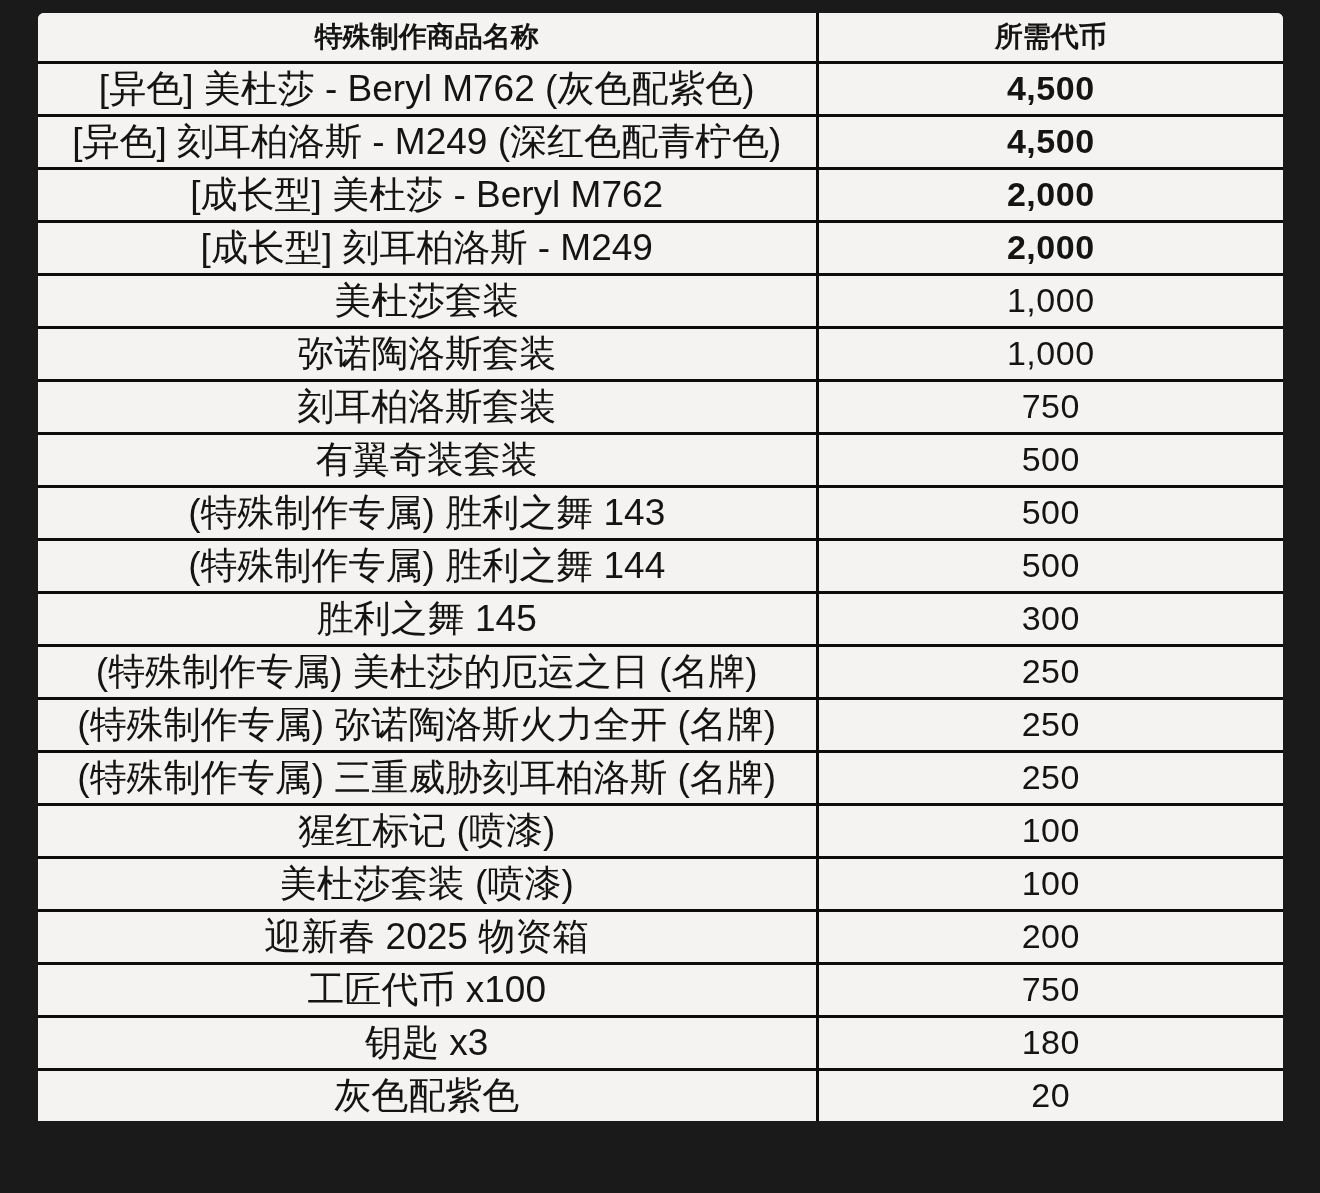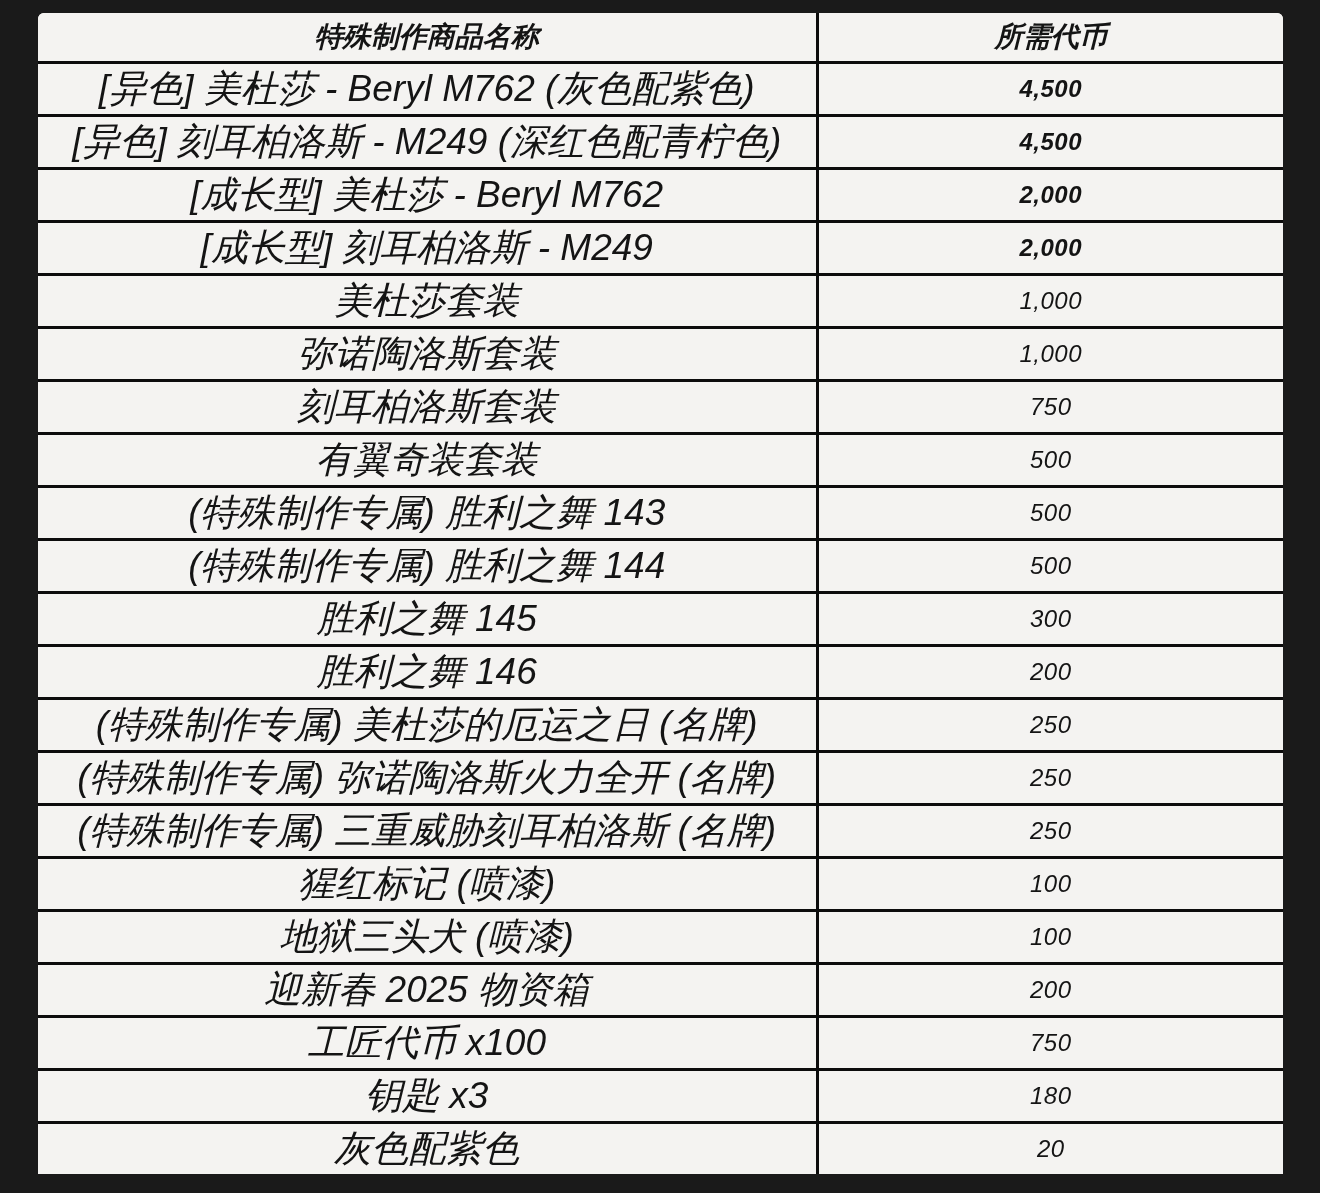--- a/index.html
+++ b/index.html
@@ -17,37 +17,37 @@
     overflow: hidden;
   }
   table {
     width: 100%;
     border-collapse: collapse;
     table-layout: fixed;
     background: var(--cell-bg, #f4f3f1);
   }
   col.c-name { width: 779px; }
   col.c-cost { width: 466px; }
-  tr { height: 49.2px; font-style: italic; }
+  tr { height: 49.2px; }
   th, td {
     border: 3px solid var(--line, #0c0c0c);
     text-align: center;
     vertical-align: middle;
     color: var(--ink, #141414);
     background: var(--cell-bg, #f4f3f1);
     padding: 0 6px;
     white-space: nowrap;
     overflow: hidden;
   }
   tr > *:first-child { border-left: none; }
   tr > *:last-child  { border-right: none; }
   thead th { border-top: none; font-weight: 700; font-size: 28px; }
   tbody tr:last-child > * { border-bottom: none; }
   td.name-cell { font-size: 37px; font-weight: 400; }
-  td.cost-cell { font-size: 24px; font-weight: 400; letter-spacing: 0.5px; }
+  td.cost-cell { font-size: 34px; font-weight: 400; letter-spacing: 0.5px; }
   td.cost-cell.bold { font-weight: 700; }
 </style>
 </head>
 <body>
 
 <div class="table-wrap">
   <table>
     <colgroup>
       <col class="c-name">
       <col class="c-cost">
@@ -97,41 +97,37 @@
         </tr>
         <tr>
           <td class="name-cell">(特殊制作专属) 胜利之舞 144</td>
           <td class="cost-cell">500</td>
         </tr>
         <tr>
           <td class="name-cell">胜利之舞 145</td>
           <td class="cost-cell">300</td>
         </tr>
         <tr>
-          <td class="name-cell">胜利之舞 146</td>
-          <td class="cost-cell">200</td>
-        </tr>
-        <tr>
           <td class="name-cell">(特殊制作专属) 美杜莎的厄运之日 (名牌)</td>
           <td class="cost-cell">250</td>
         </tr>
         <tr>
           <td class="name-cell">(特殊制作专属) 弥诺陶洛斯火力全开 (名牌)</td>
           <td class="cost-cell">250</td>
         </tr>
         <tr>
           <td class="name-cell">(特殊制作专属) 三重威胁刻耳柏洛斯 (名牌)</td>
           <td class="cost-cell">250</td>
         </tr>
         <tr>
           <td class="name-cell">猩红标记 (喷漆)</td>
           <td class="cost-cell">100</td>
         </tr>
         <tr>
-          <td class="name-cell">地狱三头犬 (喷漆)</td>
+          <td class="name-cell">美杜莎套装 (喷漆)</td>
           <td class="cost-cell">100</td>
         </tr>
         <tr>
           <td class="name-cell">迎新春 2025 物资箱</td>
           <td class="cost-cell">200</td>
         </tr>
         <tr>
           <td class="name-cell">工匠代币 x100</td>
           <td class="cost-cell">750</td>
         </tr>

